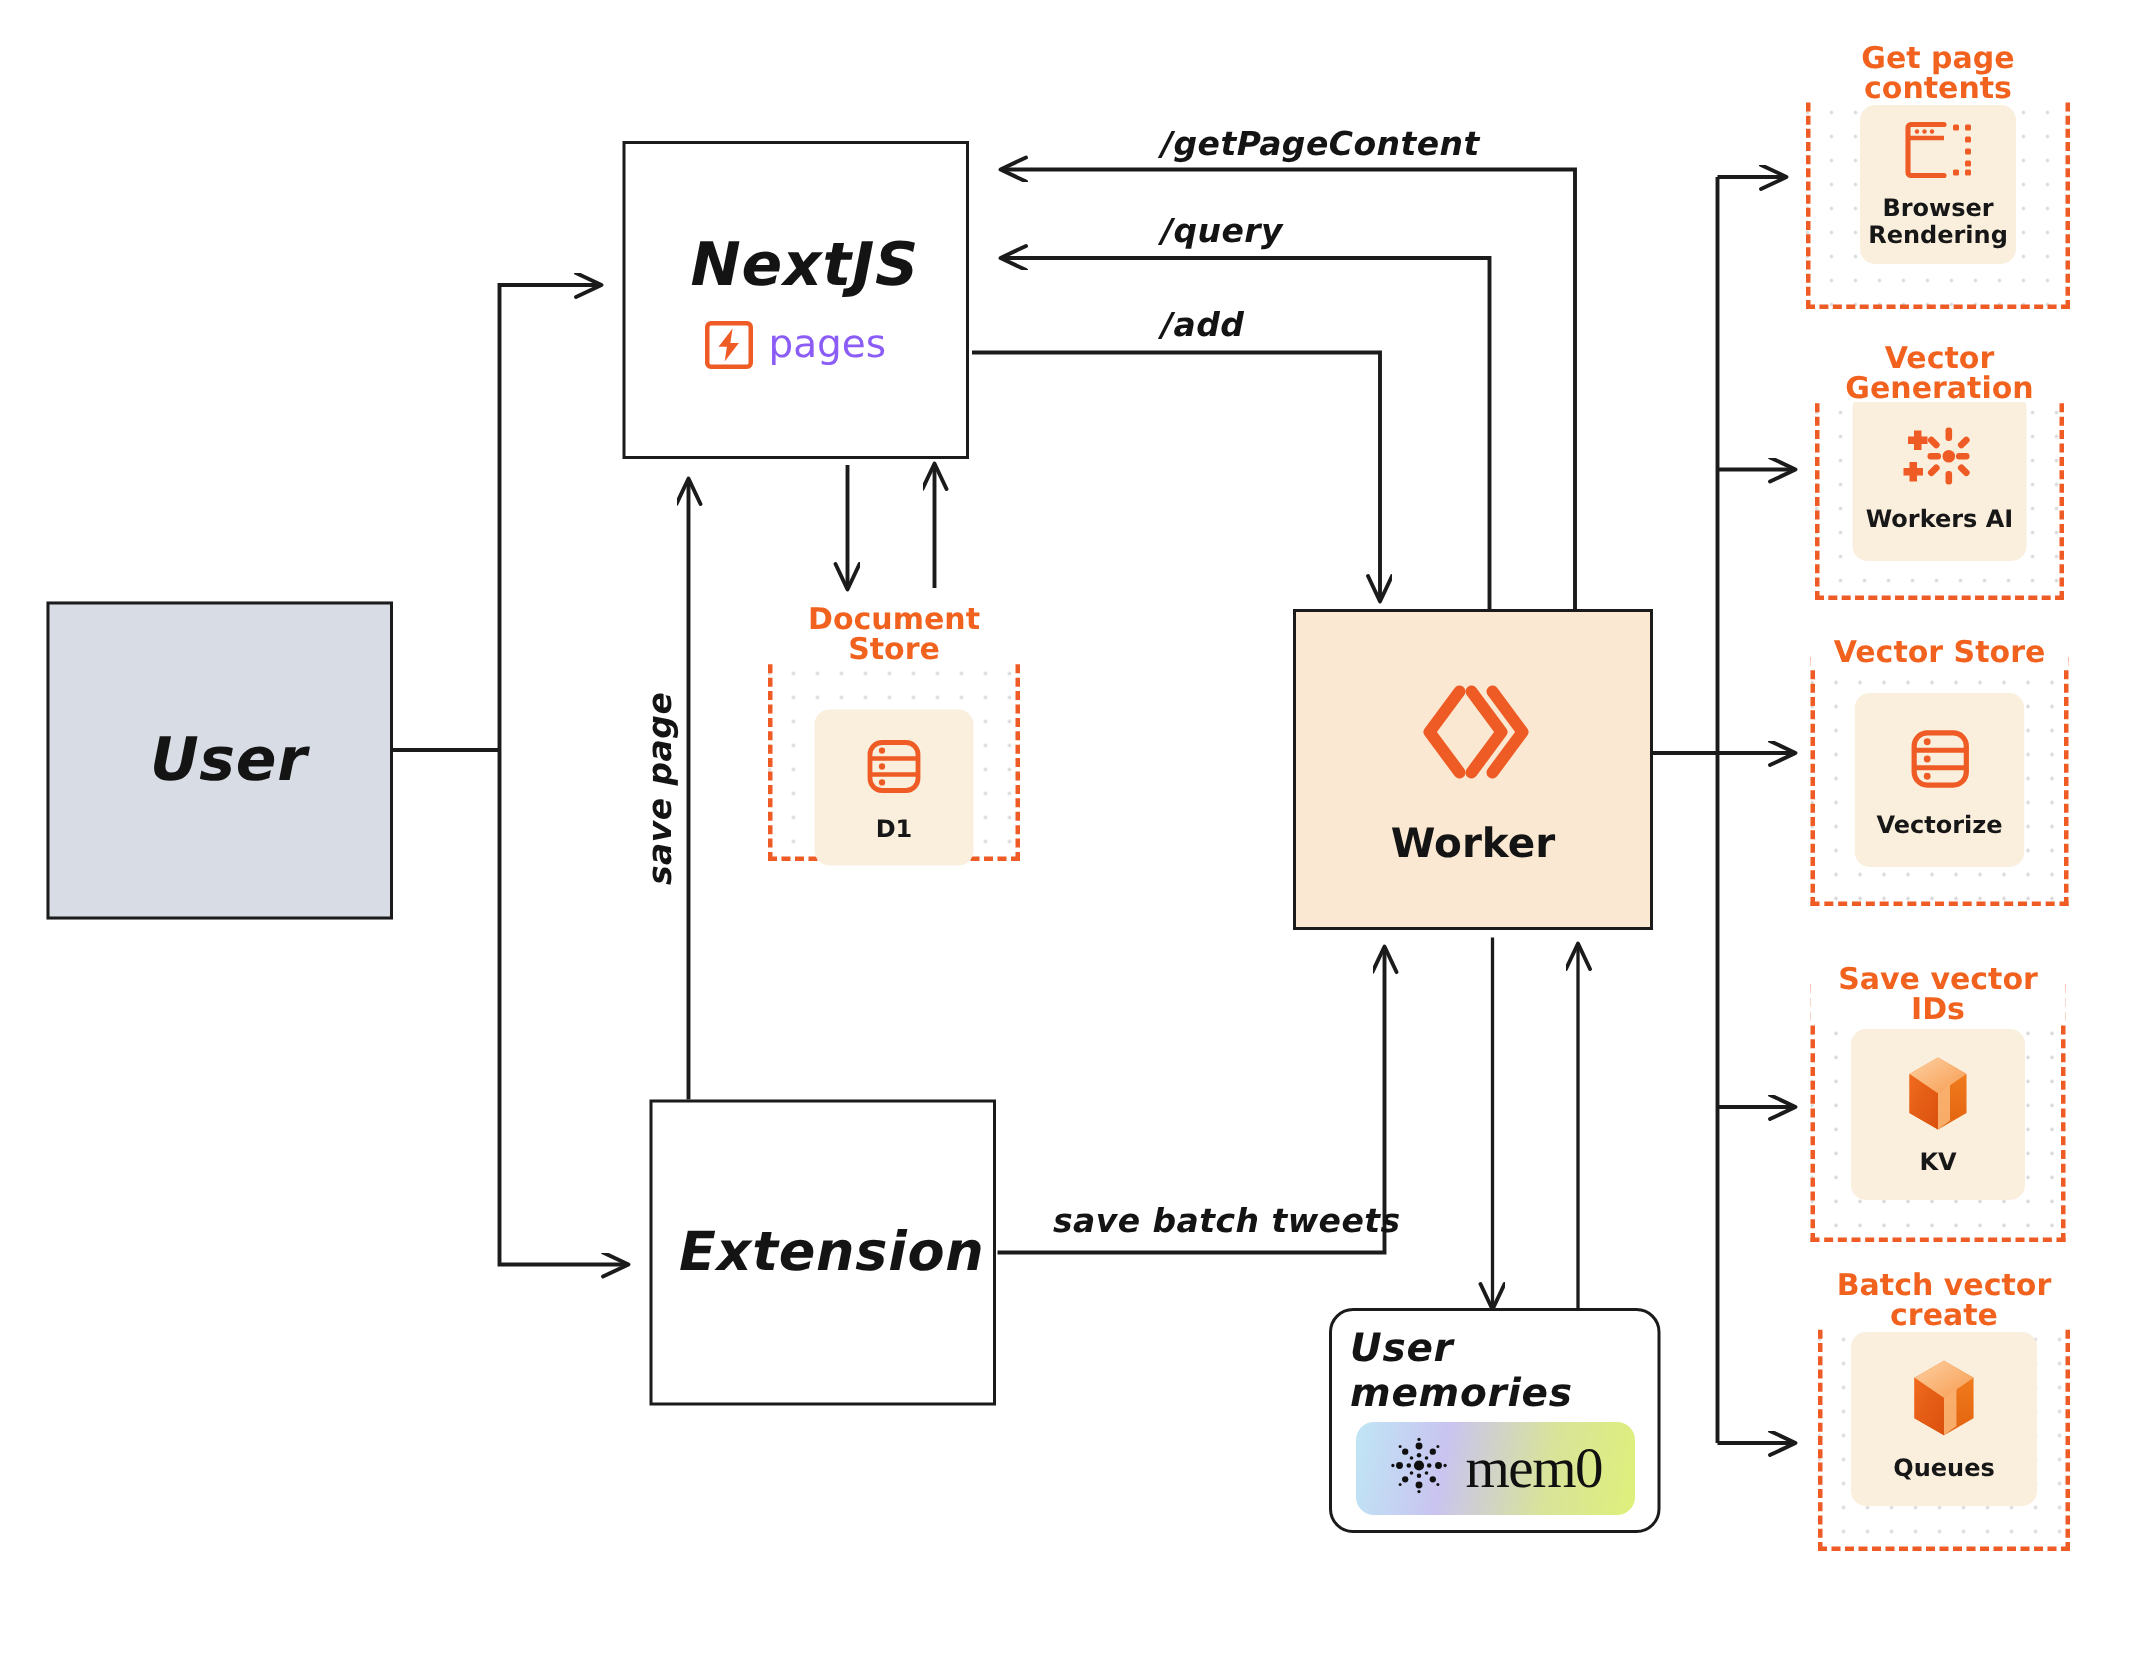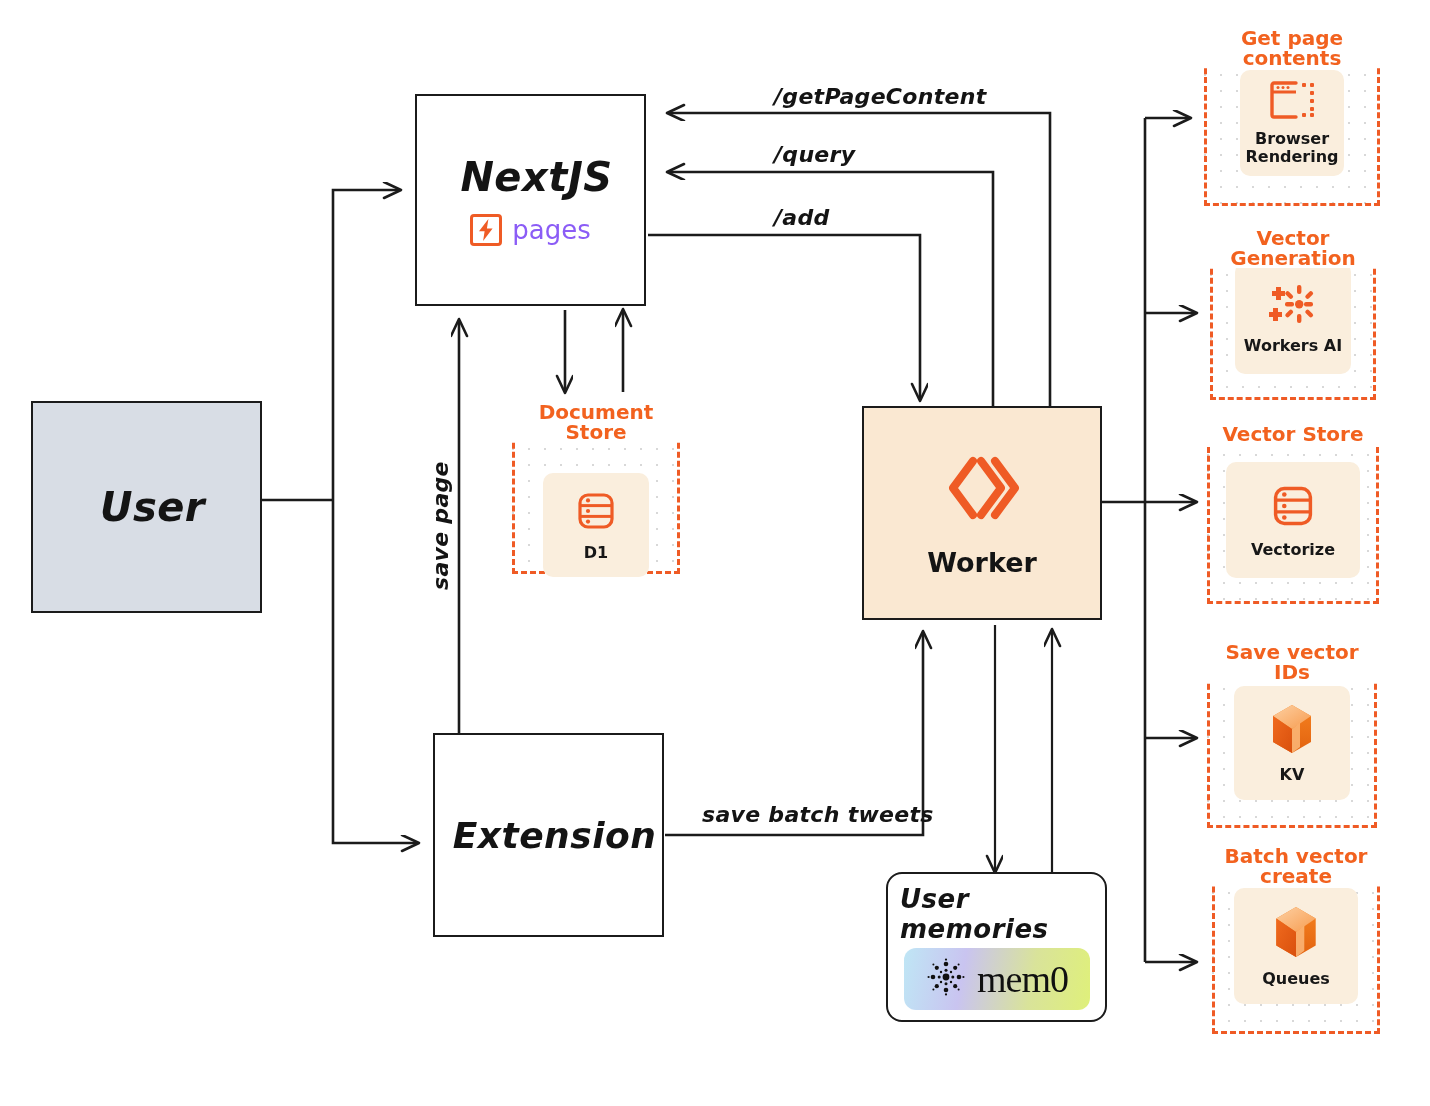--- a/index.html
+++ b/index.html
@@ -254,21 +254,21 @@
           </g>
         </svg>
       </span>
       <div class="svc-name">Workers AI</div>
     </div>
   </div>
 
   <div class="svc-group" style="left:1207px;top:424px;width:172px;height:180px;">
     <div class="svc-dash"></div>
     <div class="svc-caption">Vector Store</div>
-    <div class="svc-tile" style="top:38px;width:134px;height:116px;">
+    <div class="svc-tile" style="top:38px;width:113px;height:116px;">
       <span>
         <svg width="50" height="50" viewBox="0 0 46 46" aria-hidden="true">
           <rect x="7" y="7" width="32" height="32" rx="8" ry="8" fill="none" stroke="#ef5b25" stroke-width="3.2"></rect>
           <line x1="7" y1="17.6" x2="39" y2="17.6" stroke="#ef5b25" stroke-width="3"></line>
           <line x1="7" y1="28.4" x2="39" y2="28.4" stroke="#ef5b25" stroke-width="3"></line>
           <circle cx="15" cy="12.4" r="2.1" fill="#ef5b25"></circle>
           <circle cx="15" cy="23" r="2.1" fill="#ef5b25"></circle>
           <circle cx="15" cy="33.6" r="2.1" fill="#ef5b25"></circle>
         </svg>
       </span>

